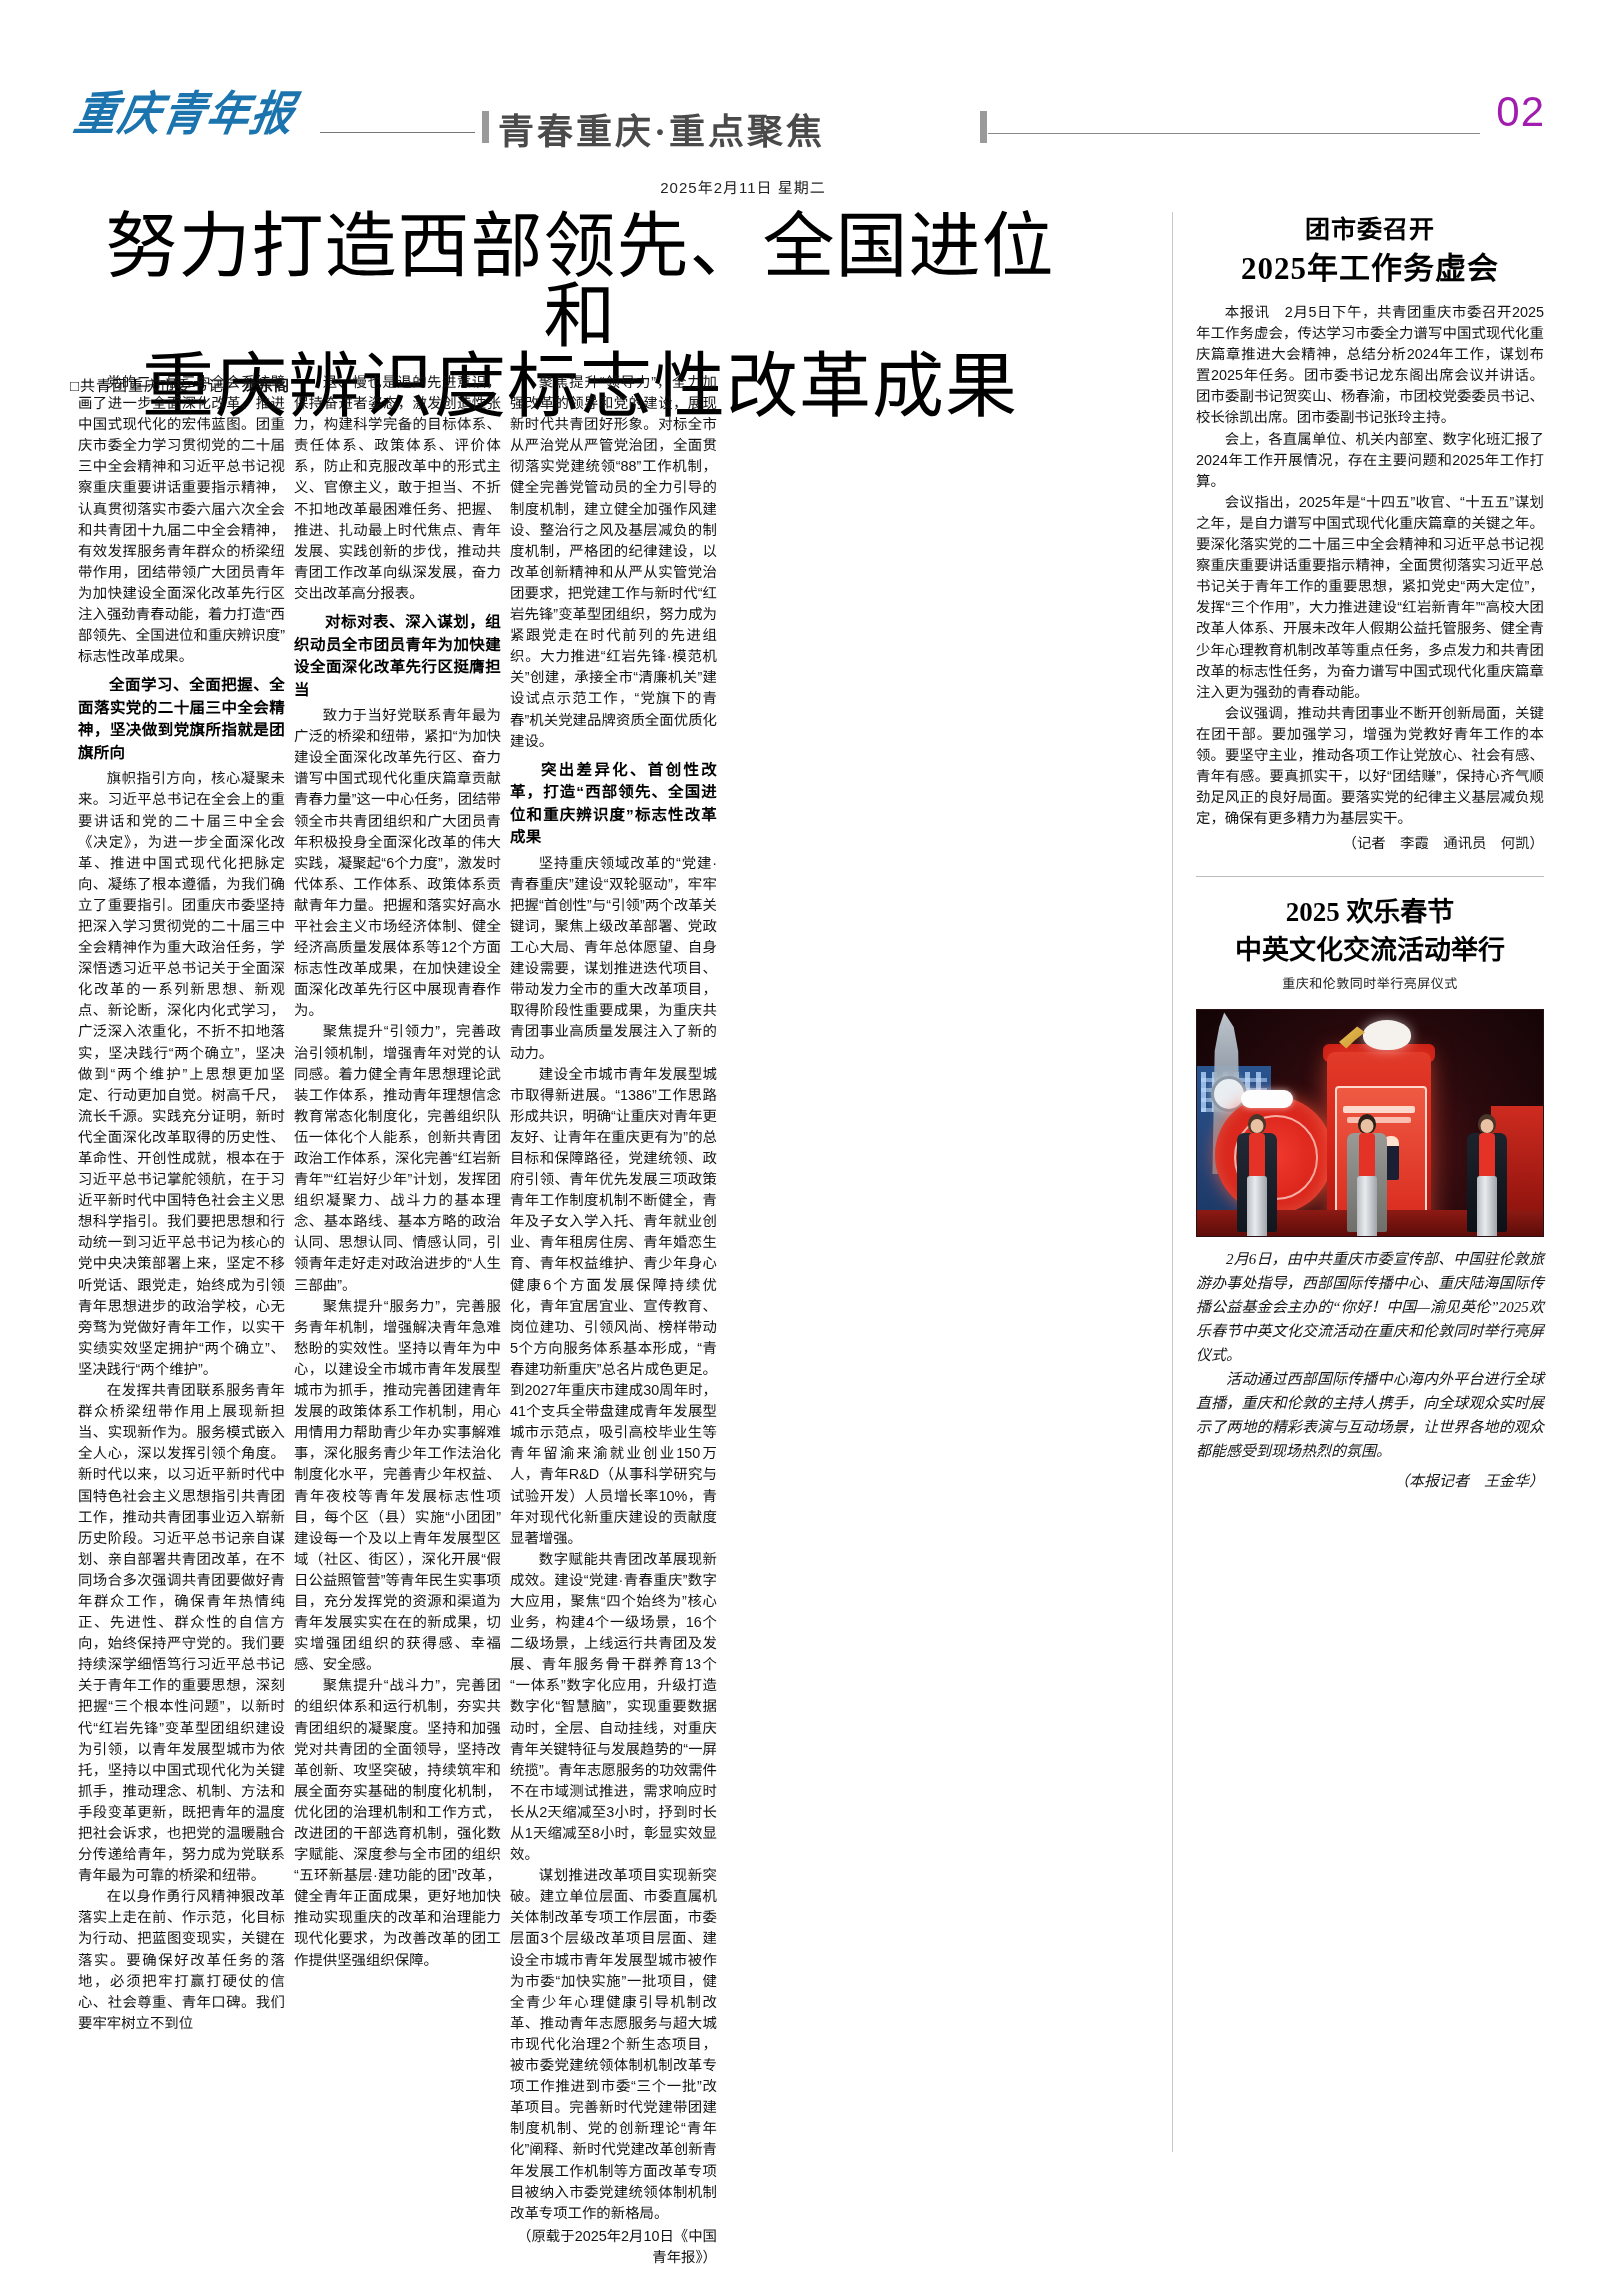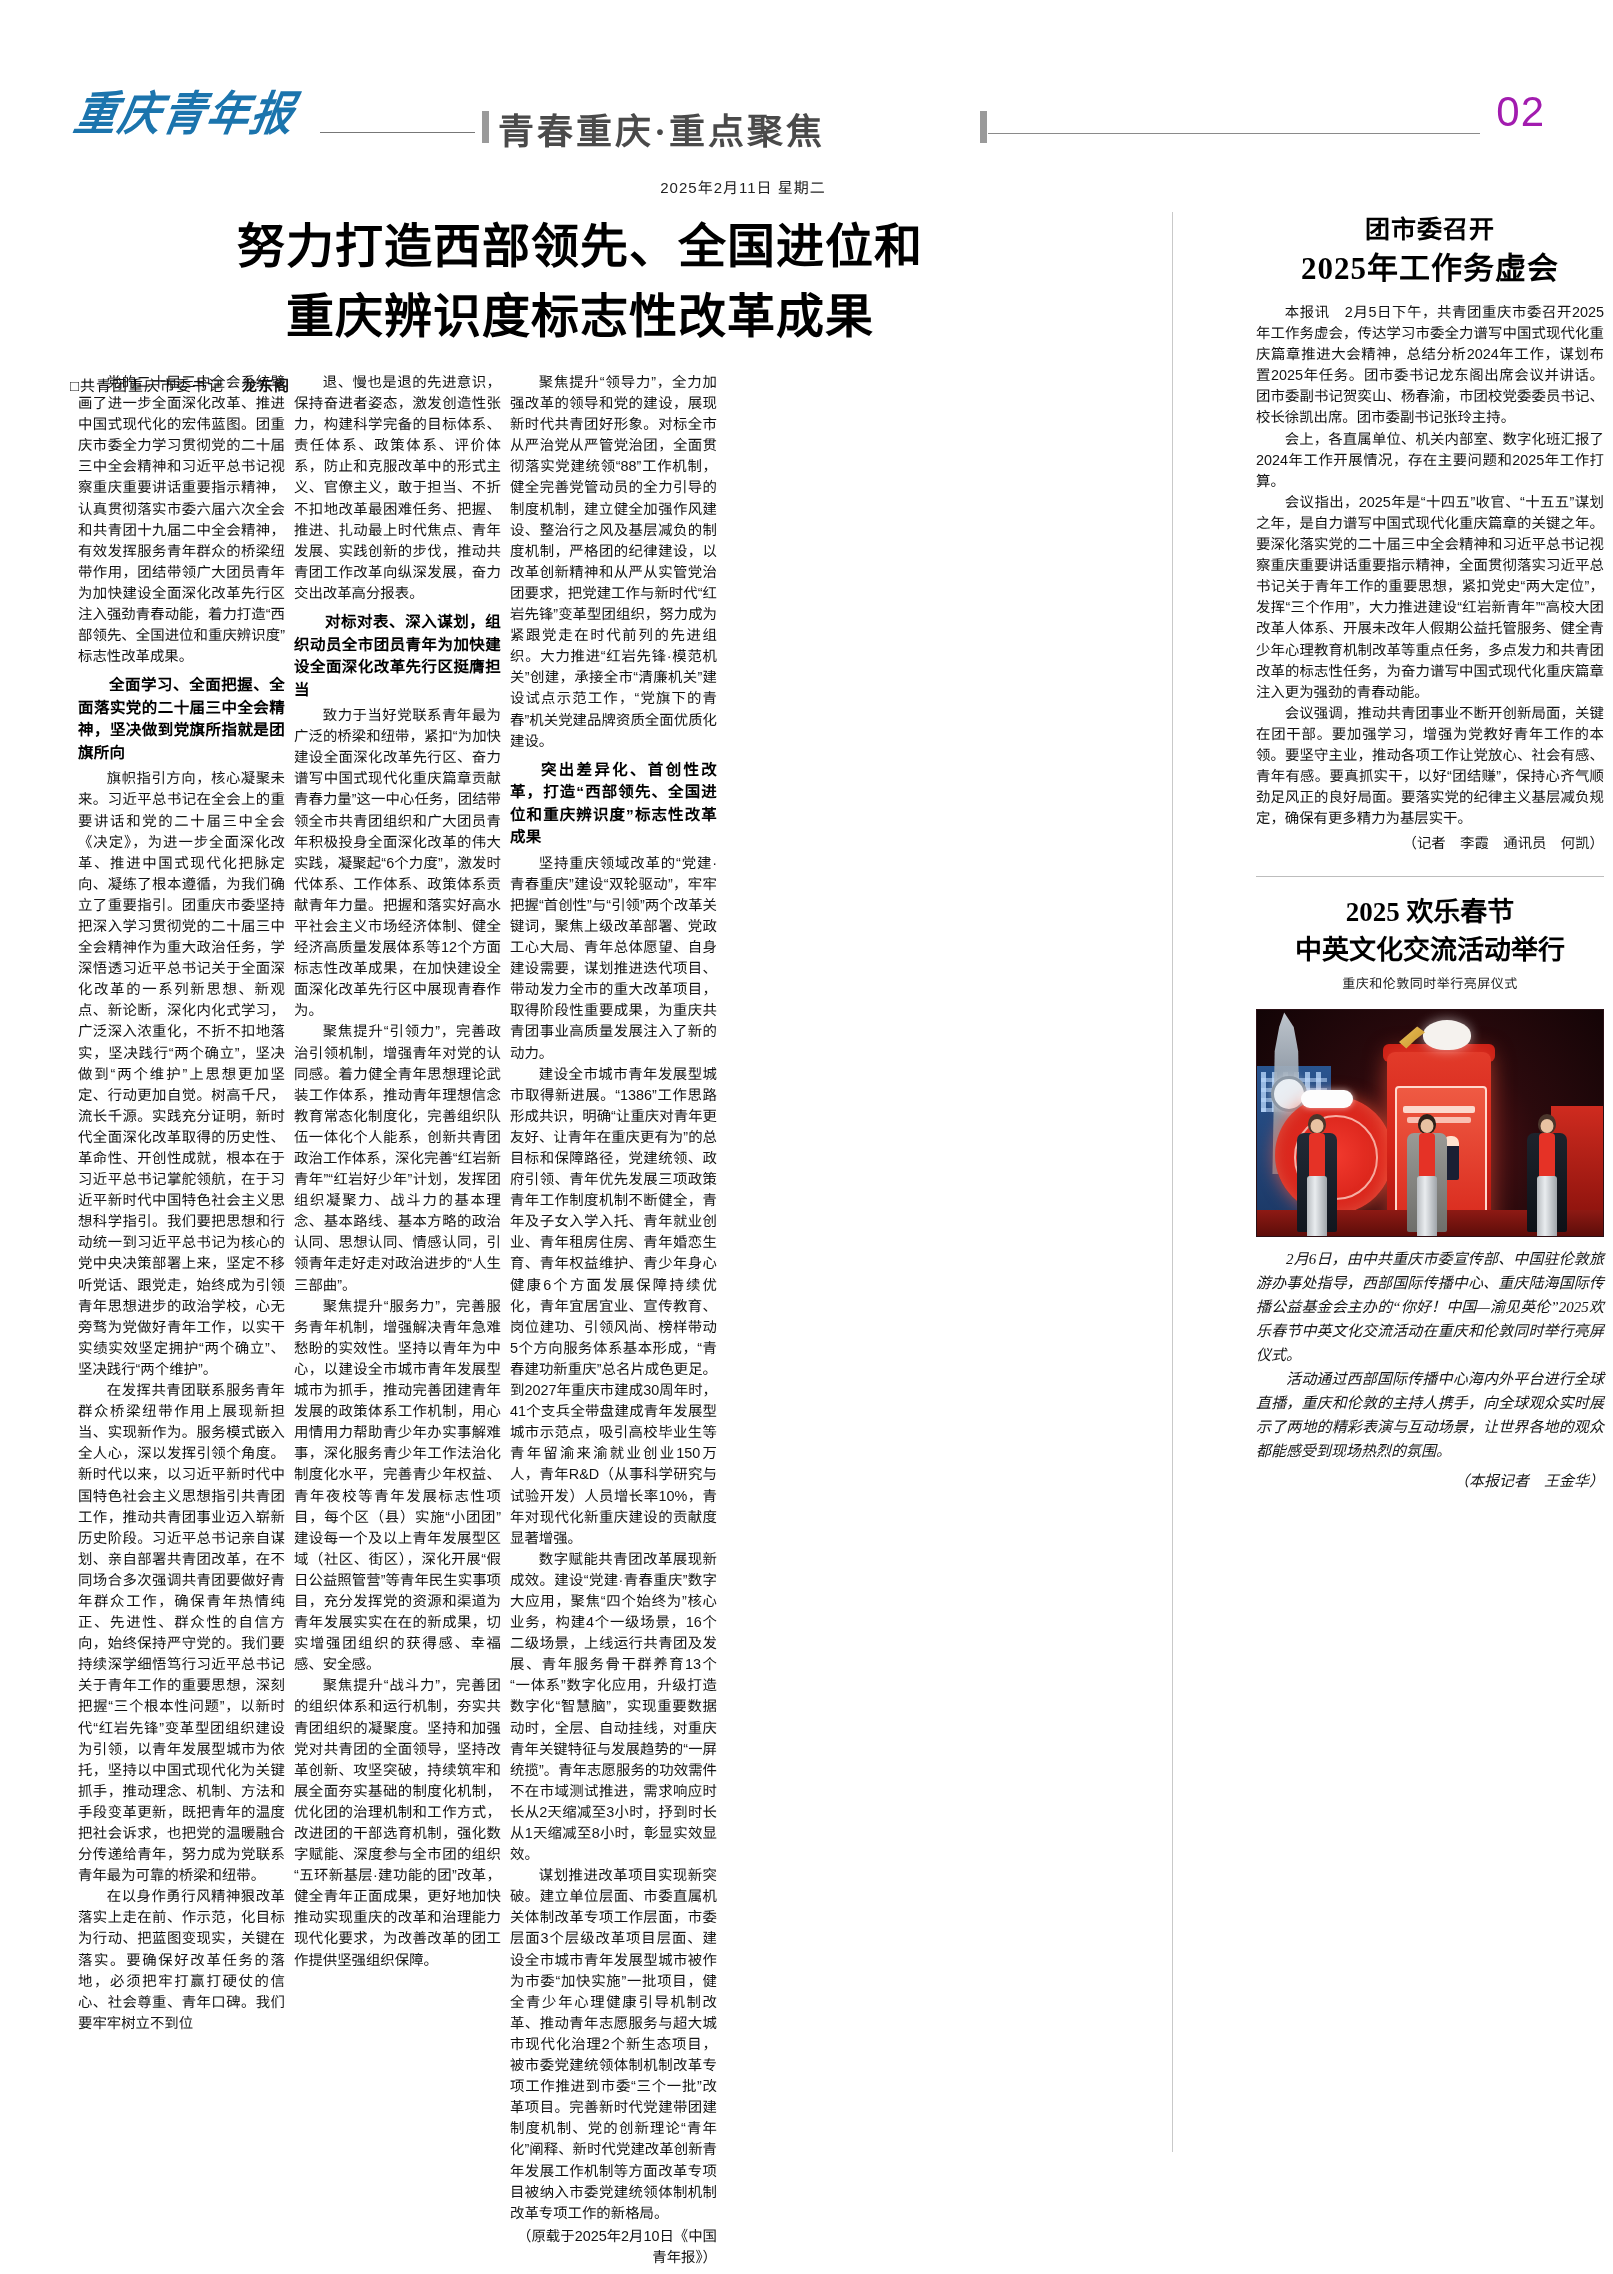--- a/index.html
+++ b/index.html
@@ -107,23 +107,23 @@
     letter-spacing: 1px;
   }
 
   
   .headline {
     position: absolute;
     left: 70px;
     top: 212px;
     width: 1020px;
     text-align: center;
-    font-size: 48px;
+    font-size: 72px;
     line-height: 70px;
-    font-weight: 700;
+    font-weight: 400;
     letter-spacing: 1px;
     color: #000;
     font-family: "Liberation Serif", "DejaVu Serif", serif;
   }
   .byline-main {
     position: absolute;
     left: 70px;
     top: 374px;
     font-size: 15px;
     letter-spacing: 1px;
@@ -164,21 +164,21 @@
   .col .src {
     margin-top: 2px;
     text-indent: 0;
     text-align: right;
     font-size: 14.4px;
   }
 
   
   .sidebar {
     position: absolute;
-    left: 1256px;
+    left: 1196px;
     top: 212px;
     width: 348px;
   }
   .vrule {
     position: absolute;
     left: 1172px;
     top: 212px;
     width: 1px;
     height: 1940px;
     background: #c9c9c9;

